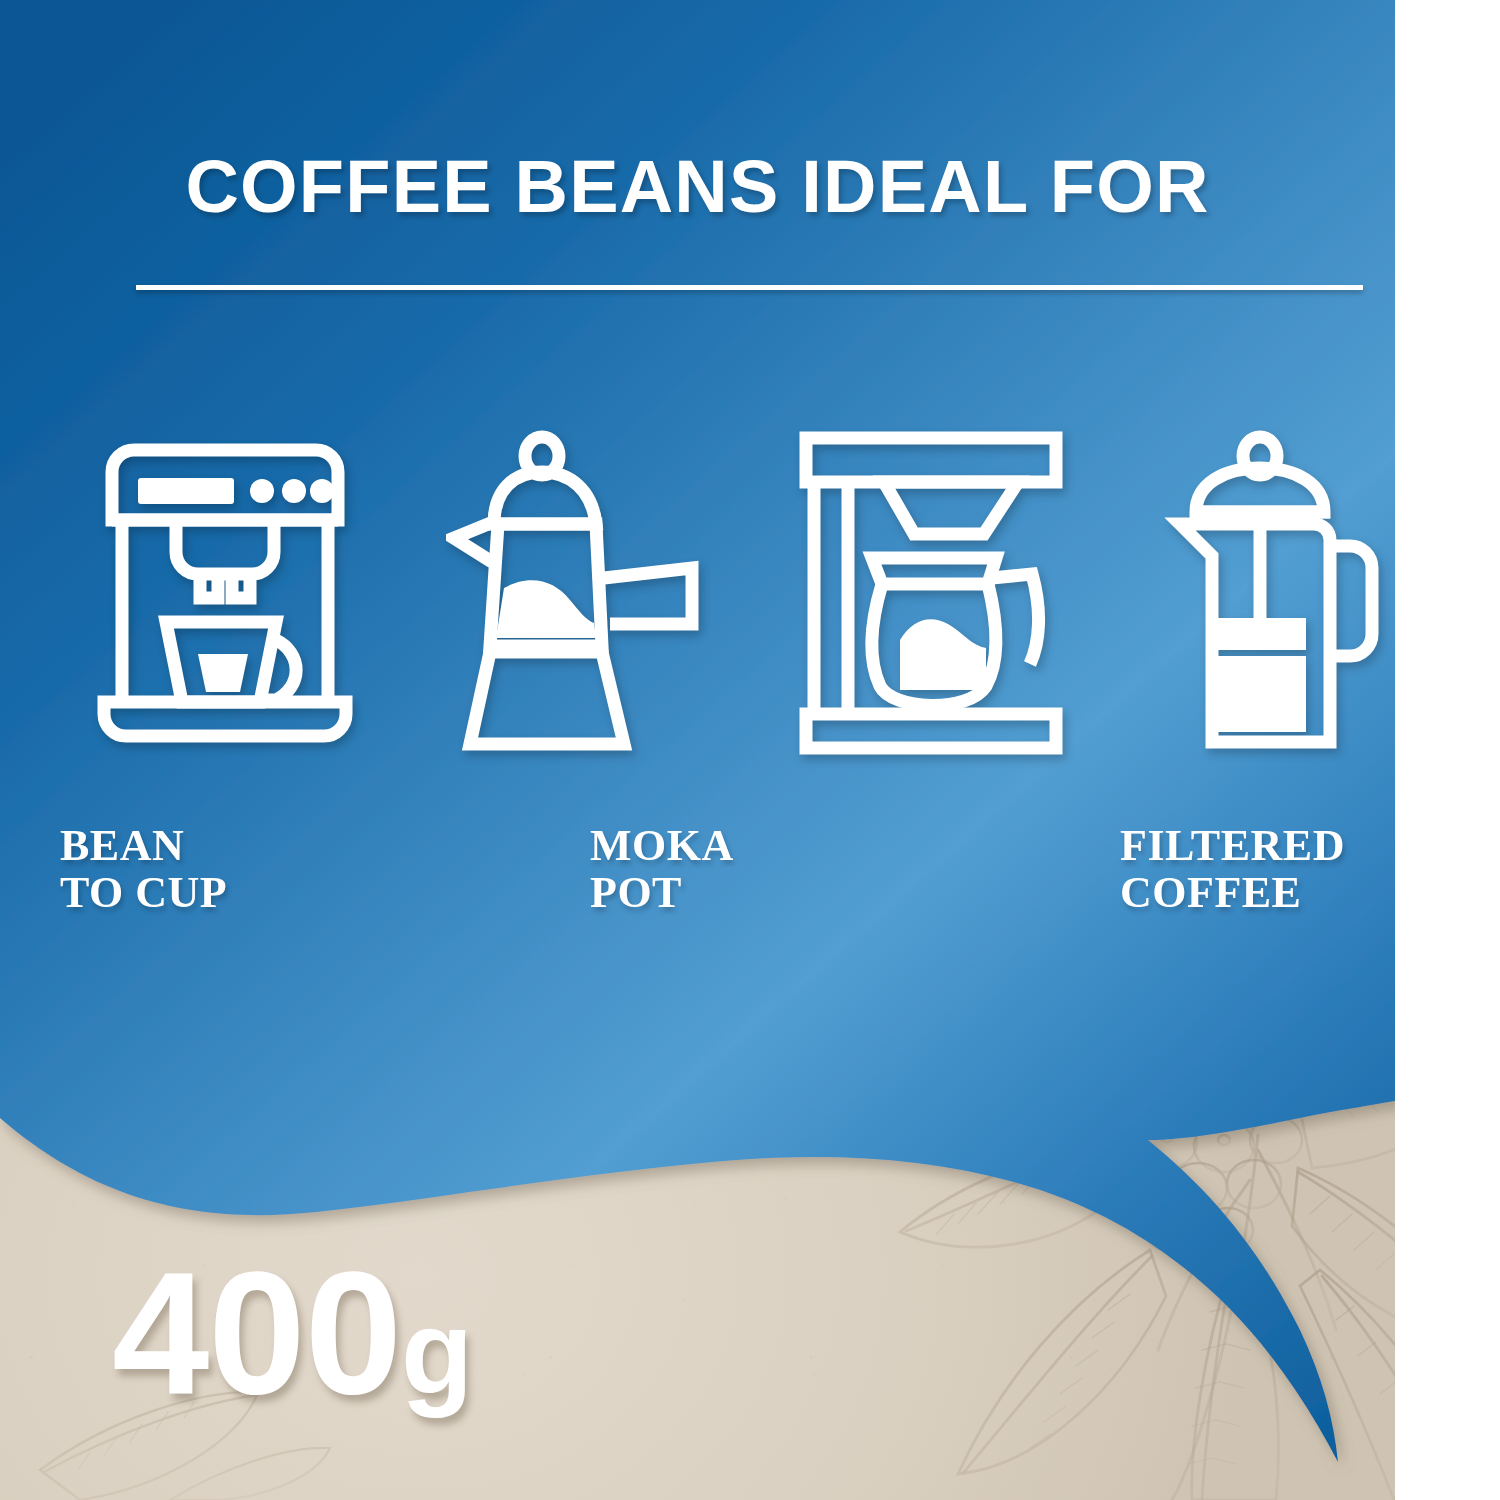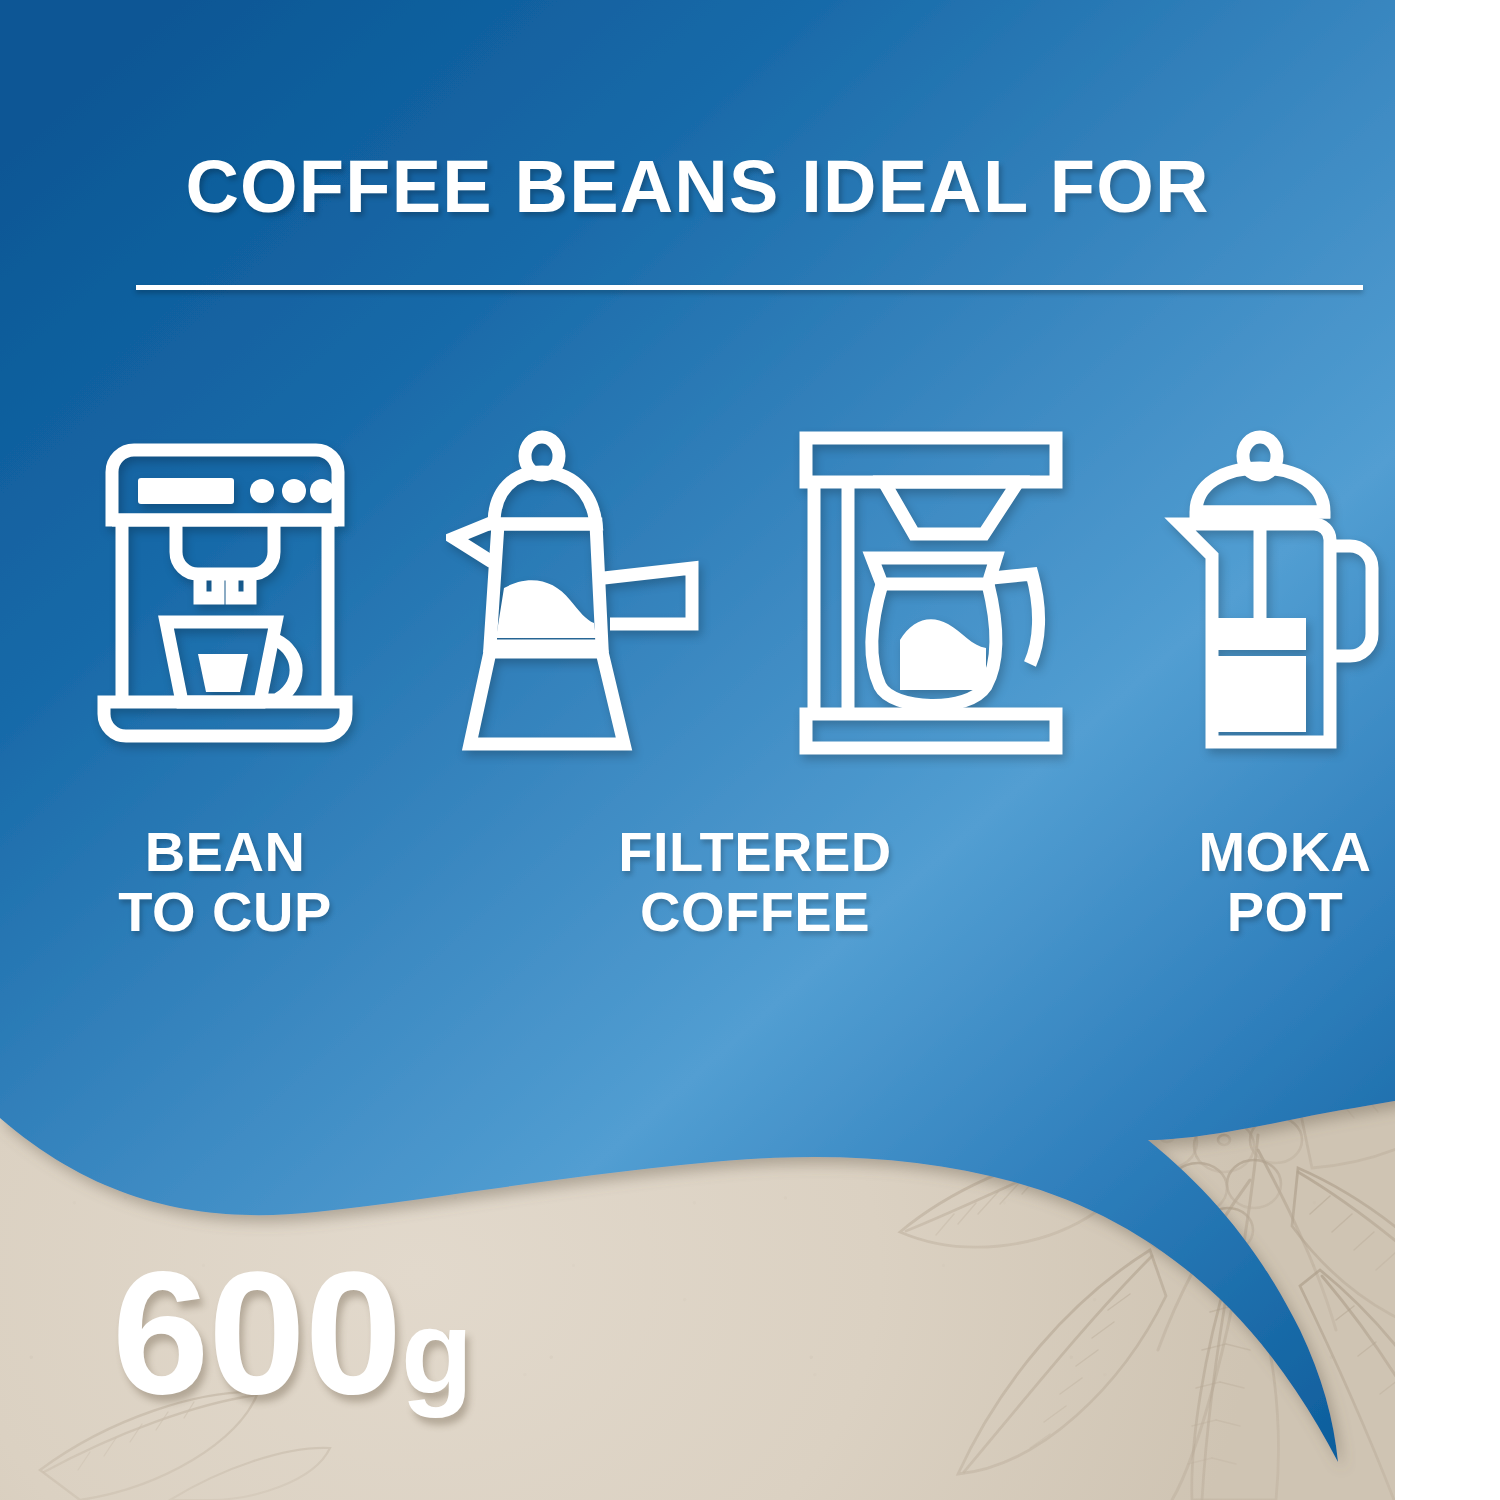--- a/index.html
+++ b/index.html
@@ -119,28 +119,28 @@
   .label-row {
     position: absolute;
     left: 60px;
     top: 822px;
     width: 1390px;
     display: flex;
     justify-content: space-between;
   }
   .label-cell {
     width: 330px;
-    text-align: center;
     color: #ffffff;
-    font-size: 56px;
+    font-size: 44px;
     font-weight: bold;
     line-height: 1.07;
     letter-spacing: .5px;
     text-shadow: 2px 4px 5px rgba(0,0,0,.22);
     white-space: pre-line;
+    font-family: Liberation Serif, serif;
   }
 
   
   .weight {
     position: absolute;
     left: 112px;
     top: 1245px;
     color: #ffffff;
     font-size: 175px;
     font-weight: bold;
@@ -370,21 +370,21 @@
         <rect class="ico-solid" x="62" y="190" width="90" height="32"></rect>
 
         <rect class="ico-solid" x="62" y="228" width="90" height="76"></rect>
       </svg>
     </div>
   </div>
 
   <div class="label-row">
     <div class="label-cell">BEAN
 TO CUP</div>
+    <div class="label-cell">MOKA
+POT</div>
     <div class="label-cell">FILTERED
 COFFEE</div>
-    <div class="label-cell">MOKA
-POT</div>
   </div>
 
-  <div class="weight"><span>600</span><span class="unit">g</span></div>
+  <div class="weight"><span>400</span><span class="unit">g</span></div>
 
 </div>
 
 </body></html>

